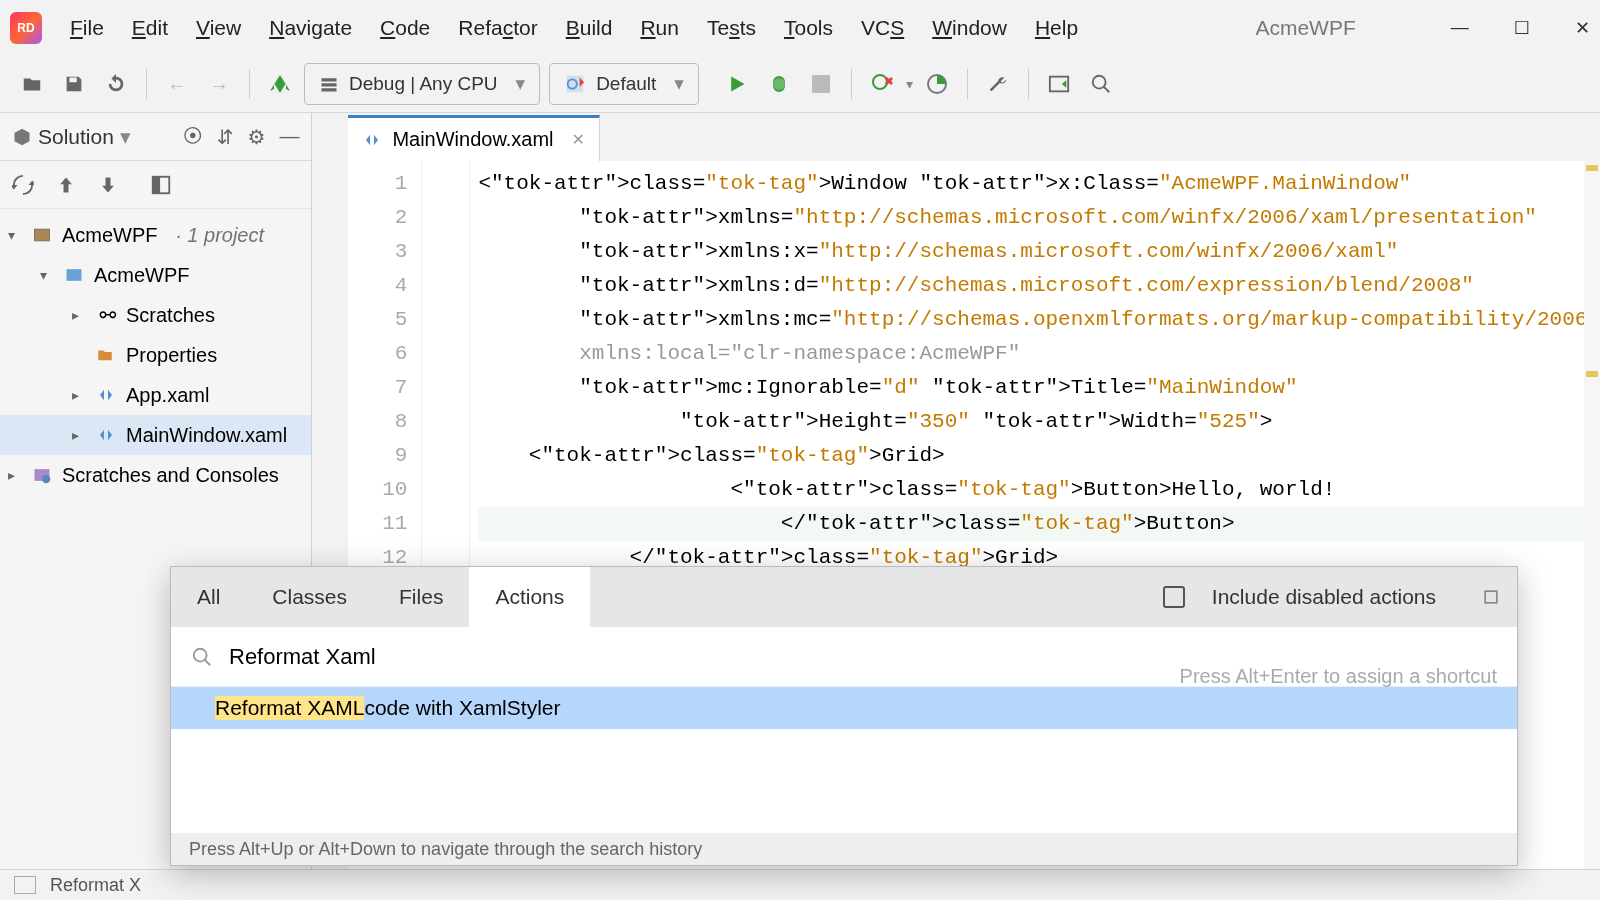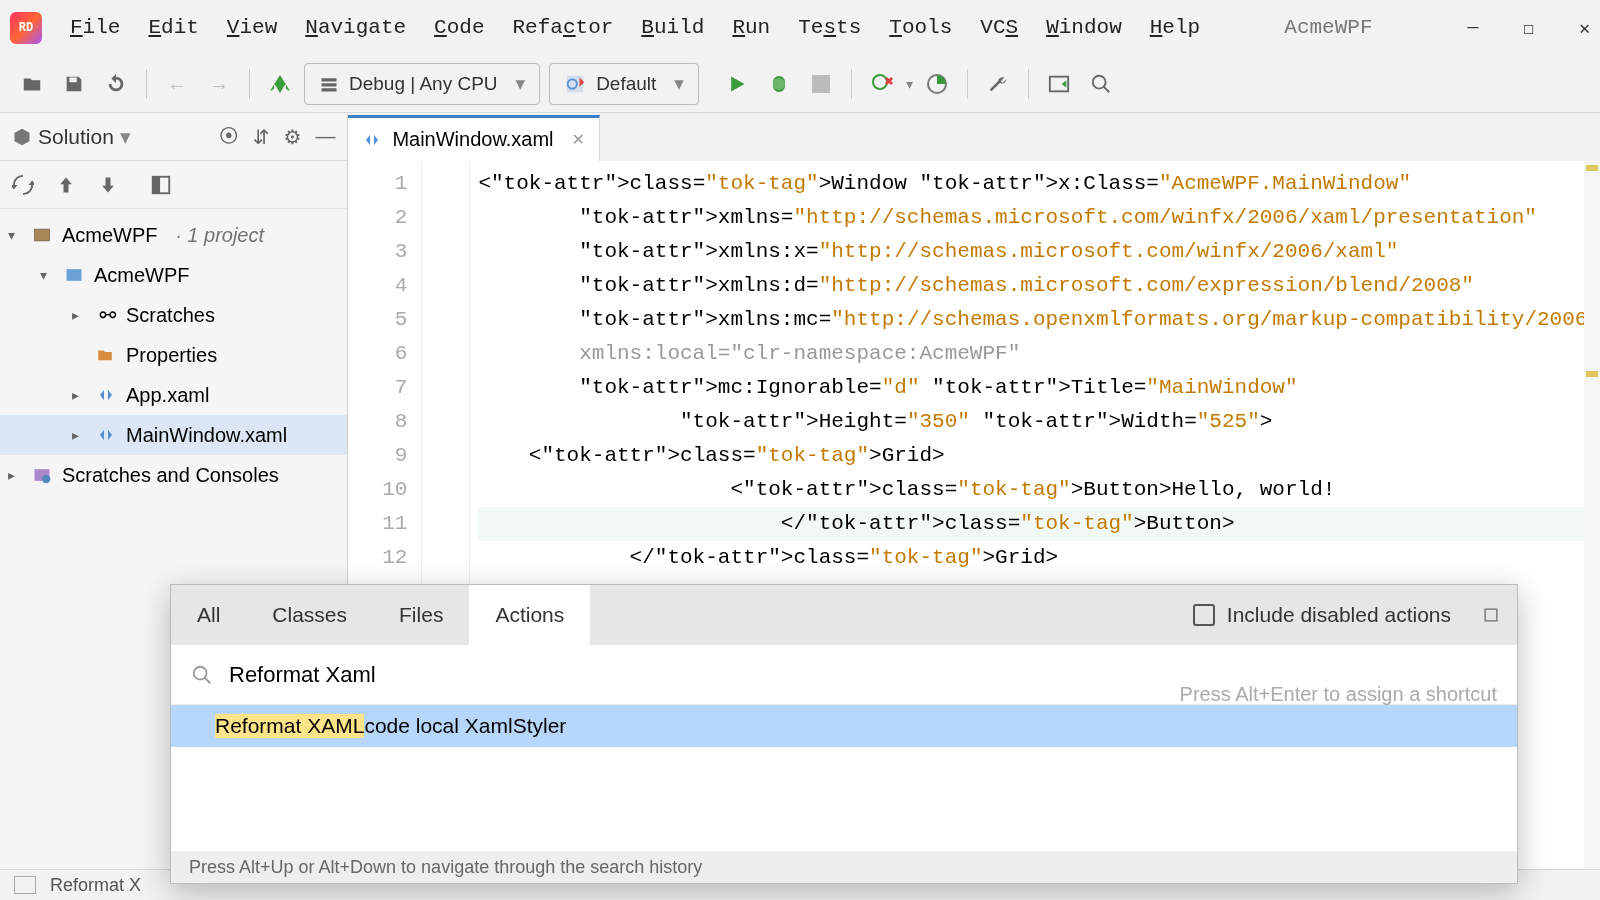--- a/index.html
+++ b/index.html
@@ -8,21 +8,20 @@
   font-size: 14px;
   background: #f2f2f2;
   width: 1600px; height: 900px;
   overflow: hidden;
   position: relative;
 }
 .titlebar {
   height: 55px; background: #f2f2f2;
   display: flex; align-items: center;
   padding: 4px 10px;
-  font-family: Liberation Mono, monospace;
 }
 .logo {
   width: 32px; height: 32px;
   background: linear-gradient(135deg,#ff3366 0%,#ff6633 50%,#a855f7 100%);
   border-radius: 6px; margin-right: 28px;
   display:flex;align-items:center;justify-content:center;
   color:#fff;font-weight:bold;font-size:12px;
 }
 .menu { display: flex; gap: 28px; font-size: 21px; color: #222; }
 .menu span { cursor: default; }
@@ -43,21 +42,21 @@
   display:flex;align-items:center;justify-content:center;
   color:#555; font-size:20px;
 }
 .tb-sep { width:1px; height:30px; background:#ccc; margin:0 6px; }
 .combo {
   height: 42px; border:1px solid #bbb; border-radius:4px;
   background:#f2f2f2; display:flex; align-items:center;
   padding:0 14px; font-size:19px; color:#333; gap:10px;
 }
 .combo .chev { color:#888; margin-left:8px; }
-.main { display:flex; height: calc(100% - 113px - 31px); }
+.main { display:flex; height: calc(100% - 113px - 31px); gap: 36px; }
 .sidebar {
   width: 460px; background:#f5f5f5;
   border-right:1px solid #d0d0d0;
   display:flex; flex-direction:column;
 }
 .sb-header {
   height:48px; display:flex; align-items:center;
   padding:0 12px; gap:8px;
   border-bottom:1px solid #d8d8d8;
 }
@@ -108,37 +107,37 @@
 }
 .code {
   flex:1; padding:6px 0 0 8px; white-space:pre; overflow:hidden;
   line-height:34px;
 }
 .tok-str{color:#c37a00;} .tok-fade{color:#999;}
 .hl-line{background:#f2f9f4;}
 .code-scrollbar{position:absolute;right:0;top:0;width:16px;height:100%;background:#f6f6f6;}
 .sb-mark{position:absolute;right:2px;width:12px;height:6px;}
 .popup {
-  position:absolute; left:170px; top:584px;
+  position:absolute; left:170px; top:566px;
   width:1348px; height:300px;
   background:#fff; border:1px solid #bbb;
   box-shadow:0 8px 30px rgba(0,0,0,.25);
   display:flex; flex-direction:column;
   z-index:100;
 }
 .popup-tabs {
   height:60px; background:#e6e6e6;
   display:flex; align-items:stretch; font-size:21px;
 }
 .popup-tab {
   padding:0 26px; display:flex; align-items:center; color:#333; cursor:default;
 }
 .popup-tab.active { background:#fff; }
 .popup-tabs-right {
-  margin-left:auto; display:flex; align-items:center; gap:12px;
+  margin-left:auto; display:flex; align-items:center; gap:27px;
   padding-right:16px; font-size:21px; color:#333;
 }
 .checkbox{
   width:22px;height:22px;border:2px solid #555;border-radius:3px;
 }
 .popup-search {
   height:60px; display:flex; align-items:center;
   padding:0 20px; gap:16px; font-size:22px;
   border-bottom:1px solid #eee;
 }
@@ -454,21 +453,21 @@
           <circle cx="10" cy="10" r="7" fill="none" stroke="#999" stroke-width="2"></circle>
           <path stroke="#999" stroke-width="2" d="M15 15l6 6"></path>
         </svg>
     </span>
     <input type="text" value="Reformat Xaml" style="">
     <span class="popup-hint">Press Alt+Enter to assign a shortcut</span>
   </div>
   <div class="popup-results">
     <div class="popup-result">
       <span class="hl">Reformat XAML</span>
-        <span> code local XamlStyler</span>
+        <span> code with XamlStyler</span>
     </div>
   </div>
   <div class="popup-footer">Press Alt+Up or Alt+Down to navigate through the search history</div>
 </div>
 
 <div class="statusbar">
   <span class="grip"></span>
   <span>Reformat X</span>
 </div>
 

